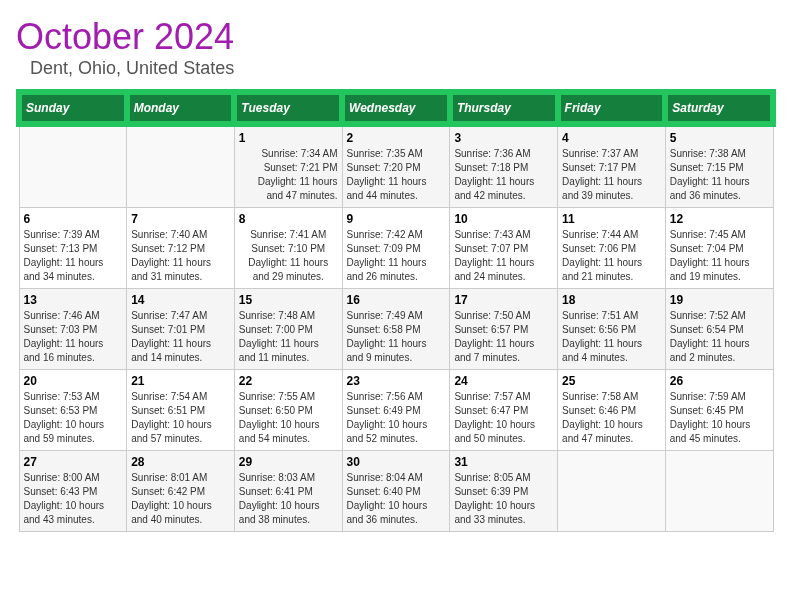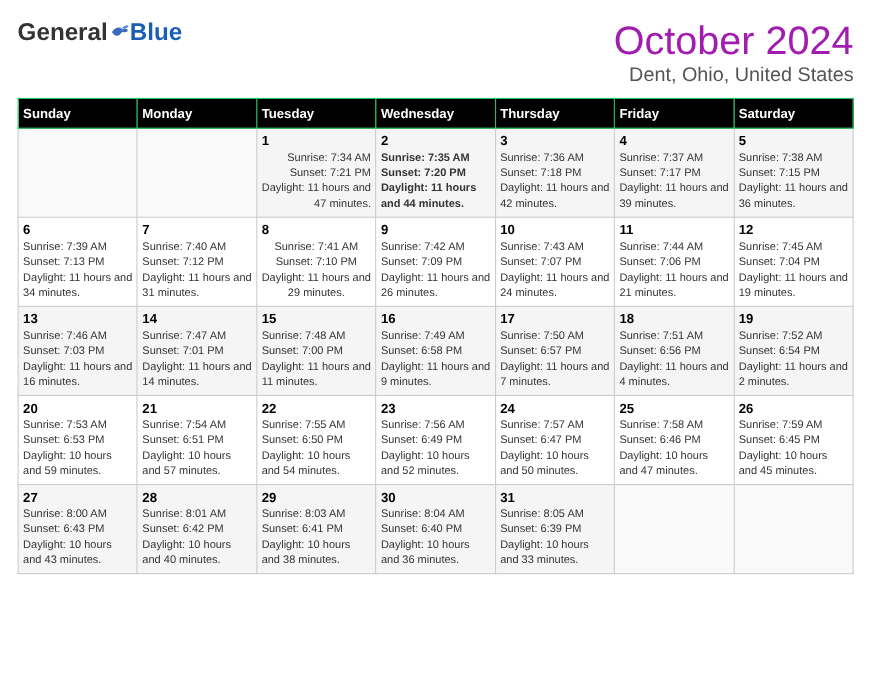--- a/index.html
+++ b/index.html
@@ -46,27 +46,28 @@
     .location {
       font-size: 18px;
       color: #555;
     }
     table {
       width: 100%;
       border-collapse: collapse;
       font-size: 11px;
     }
     thead tr th {
-      background-color: #000000;
+      background-color: #15803d;
       color: #fff;
       padding: 6px 4px;
       text-align: left;
       font-size: 12px;
       font-weight: bold;
-      border: 1px solid #22c55e;
+      border: 6px solid #22c55e;
+      font-style: italic;
     }
     tbody tr td {
       border: 1px solid #ccc;
       padding: 4px;
       vertical-align: top;
       width: 108px;
       min-height: 80px;
       background: #fff;
     }
     tbody tr:nth-child(odd) td {
@@ -87,30 +88,20 @@
       line-height: 1.4;
     }
     .empty-cell {
       background: #f9f9f9 !important;
     }
   </style>
 </head>
 <body>
 
 <div class="header">
-  <div class="logo">
-    <div class="logo-text">
-      <span class="logo-general">General</span>
-      <svg class="logo-bird" viewBox="0 0 20 20">
-        <path d="M2,10 Q6,4 12,6 Q10,8 14,7 Q18,6 18,9 Q16,11 12,10 Q10,14 6,14 Q3,13 2,10Z" fill="#3a6bbf"></path>
-        <path d="M12,6 Q16,2 19,4 Q17,7 14,7Z" fill="#5a8bdf"></path>
-      </svg>
-      <span class="logo-blue">Blue</span>
-    </div>
-  </div>
   <div class="title-area">
     <div class="month-title">October 2024</div>
     <div class="location">Dent, Ohio, United States</div>
   </div>
 </div>
 
 <table>
   <thead>
     <tr>
     <th>Sunday</th>
@@ -127,21 +118,21 @@
         <td class="empty-cell"></td>
         <td class="empty-cell"></td>
         <td>
           <div class="day-number">1</div>
           <div class="day-info" style="white-space: pre-line; text-align: right;">Sunrise: 7:34 AM
 Sunset: 7:21 PM
 Daylight: 11 hours and 47 minutes.</div>
         </td>
         <td>
           <div class="day-number">2</div>
-          <div class="day-info" style="white-space: pre-line; font-weight: bold;">Sunrise: 7:35 AM
+          <div class="day-info" style="white-space: pre-line;">Sunrise: 7:35 AM
 Sunset: 7:20 PM
 Daylight: 11 hours and 44 minutes.</div>
         </td>
         <td>
           <div class="day-number">3</div>
           <div class="day-info" style="white-space: pre-line;">Sunrise: 7:36 AM
 Sunset: 7:18 PM
 Daylight: 11 hours and 42 minutes.</div>
         </td>
         <td>

